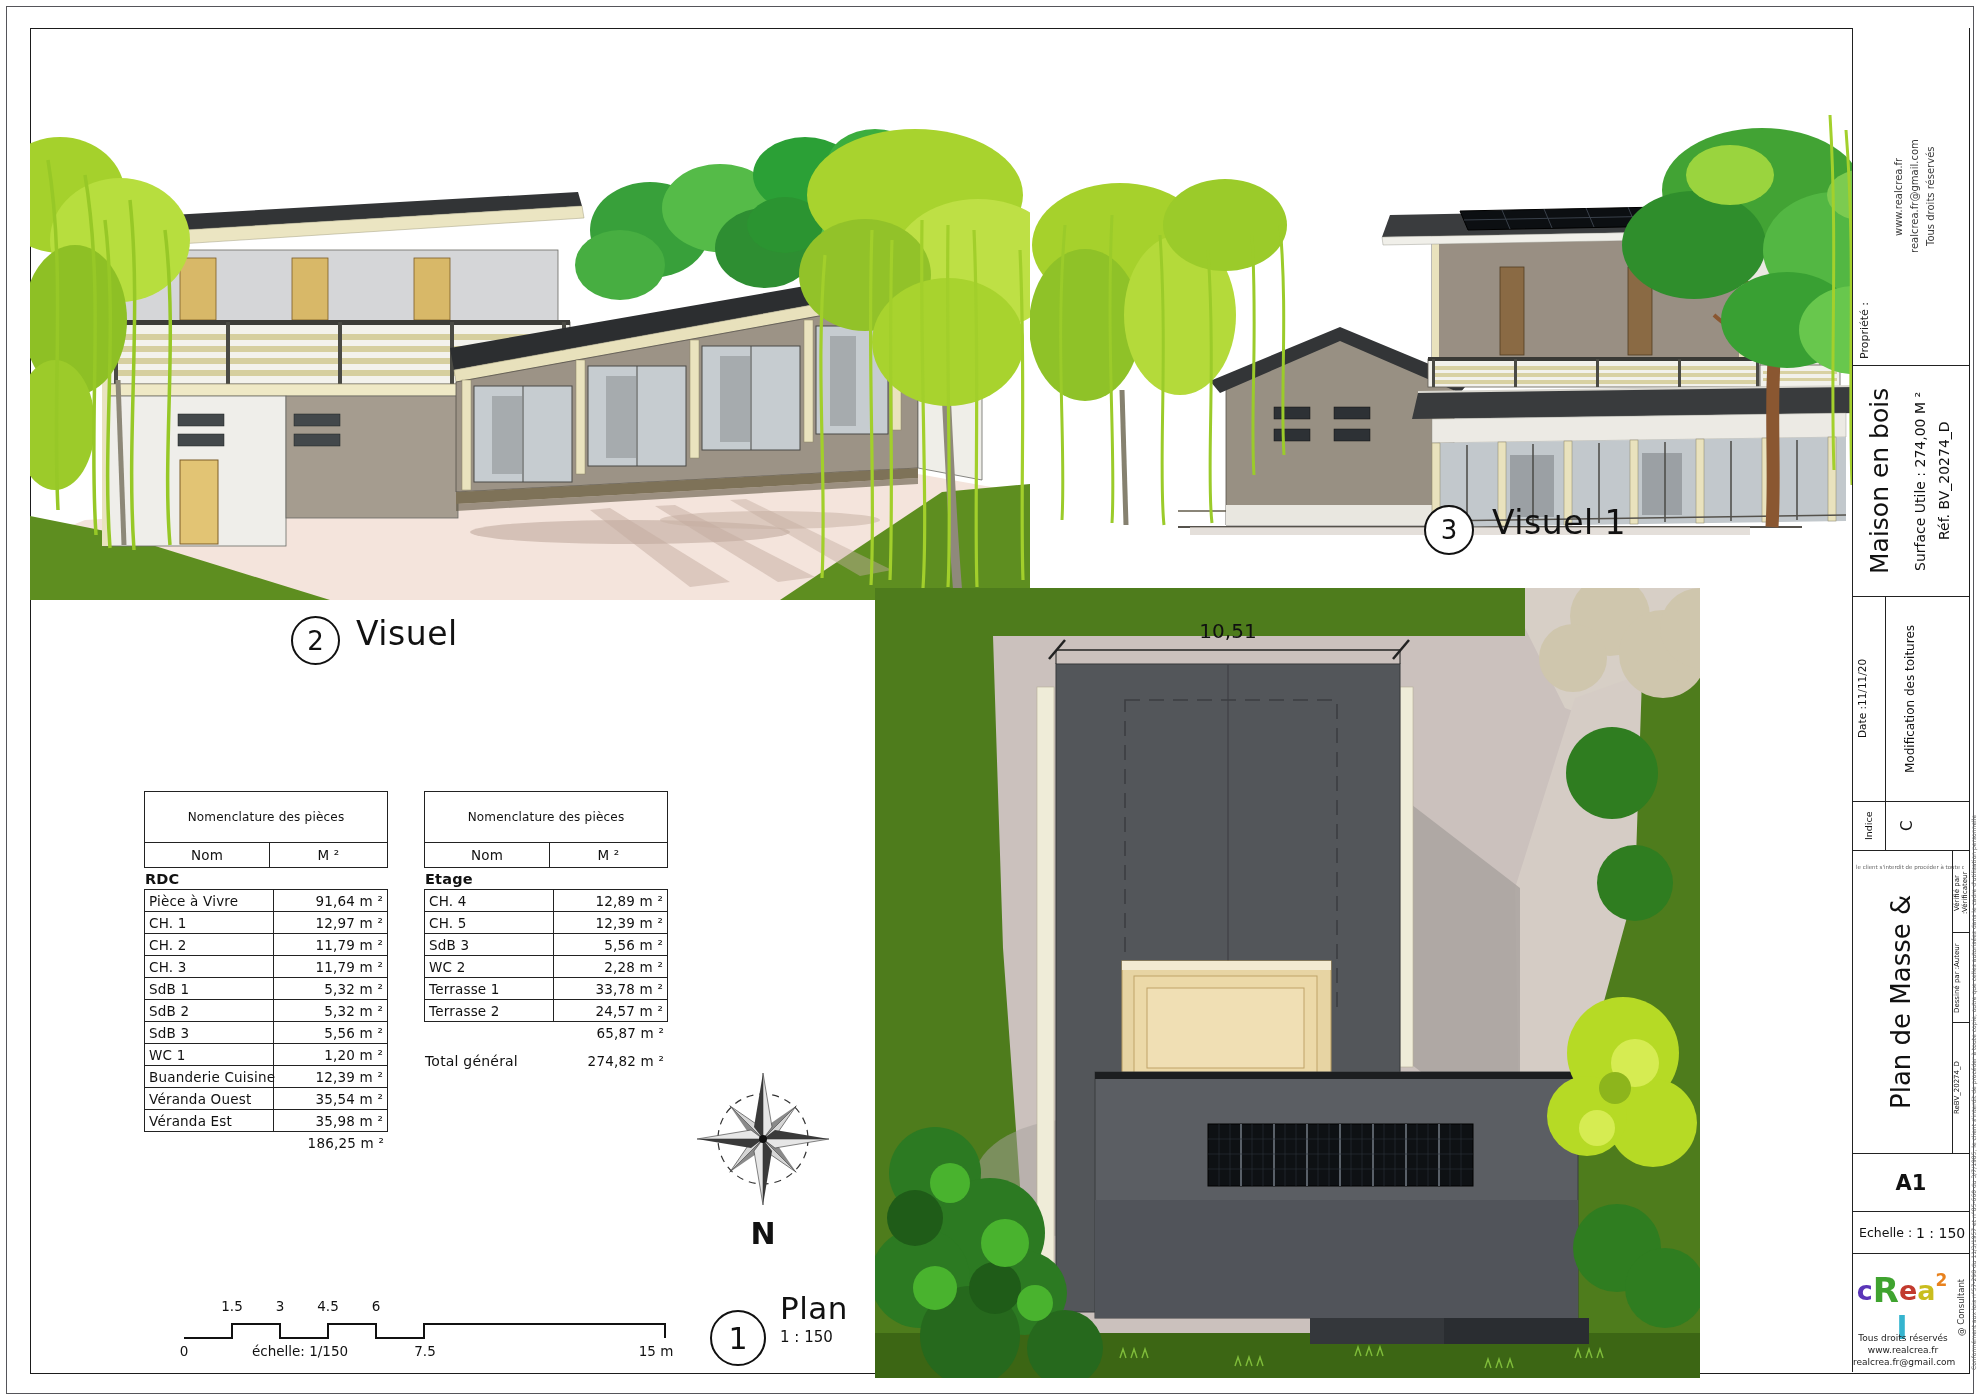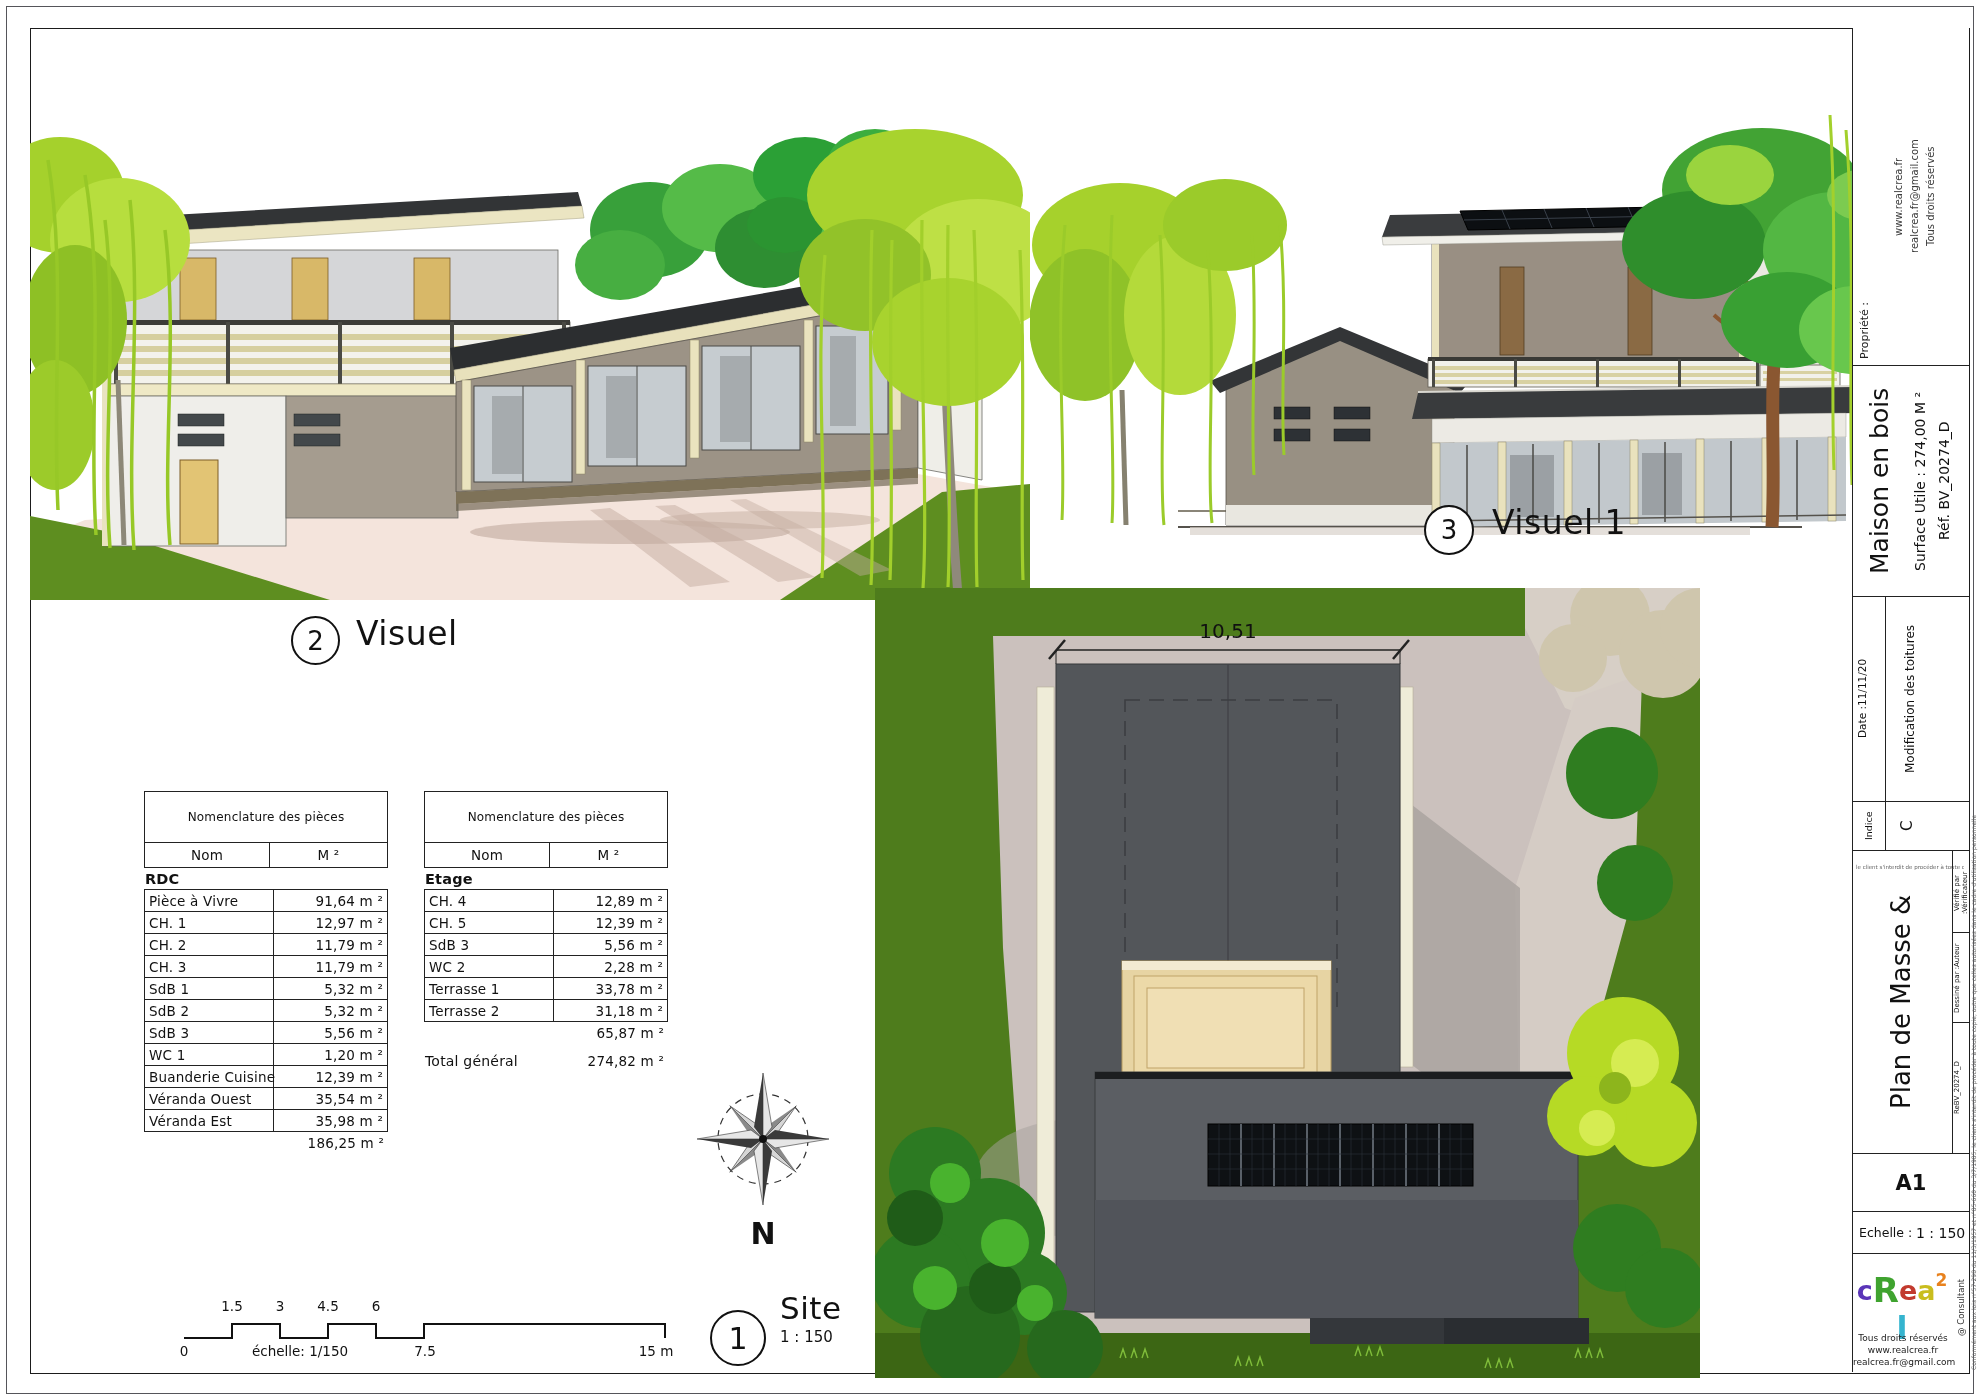--- a/index.html
+++ b/index.html
@@ -421,21 +421,21 @@
     <div class="cnum" style="width:45px;height:45px">2</div>
     <div class="ctitle" style="margin:-2px 0 0 16px">Visuel</div>
   </div>
   <div class="callout" style="left:1424px;top:505px">
     <div class="cnum" style="width:46px;height:46px">3</div>
     <div class="ctitle" style="margin:-2px 0 0 18px">Visuel 1</div>
   </div>
   <div class="callout" style="left:710px;top:1310px">
     <div class="cnum" style="width:52px;height:52px;font-size:30px">1</div>
     <div style="margin-left:14px">
-      <div class="ctitle" style="font-size:31px;margin-top:-20px">Site</div>
+      <div class="ctitle" style="font-size:31px;margin-top:-20px">Plan</div>
       <div style="font-size:15px;margin-top:2px">1 : 150</div>
     </div>
   </div>
 
   <div class="tbl" style="left:144px;top:791px">
     <div class="ttitle">Nomenclature des pièces</div>
     <div class="thead">
       <div class="tn">Nom</div>
       <div class="tv">M ²</div>
     </div>
@@ -512,21 +512,21 @@
       <div class="trow">
           <span class="tn">WC 2</span>
           <span class="tv">2,28 m ²</span>
         </div>
       <div class="trow">
           <span class="tn">Terrasse 1</span>
           <span class="tv">33,78 m ²</span>
         </div>
       <div class="trow">
           <span class="tn">Terrasse 2</span>
-          <span class="tv">31,18 m ²</span>
+          <span class="tv">24,57 m ²</span>
         </div>
     </div>
     <div class="ttotal">65,87 m ²</div>
     <div class="ttotalrow">
       <span class="tlab">Total général</span>
       <span class="tval">274,82 m ²</span>
     </div>
   </div>
 
   <svg class="render" style="left:693px;top:1066px" width="140" height="190" viewBox="0 0 140 190">

